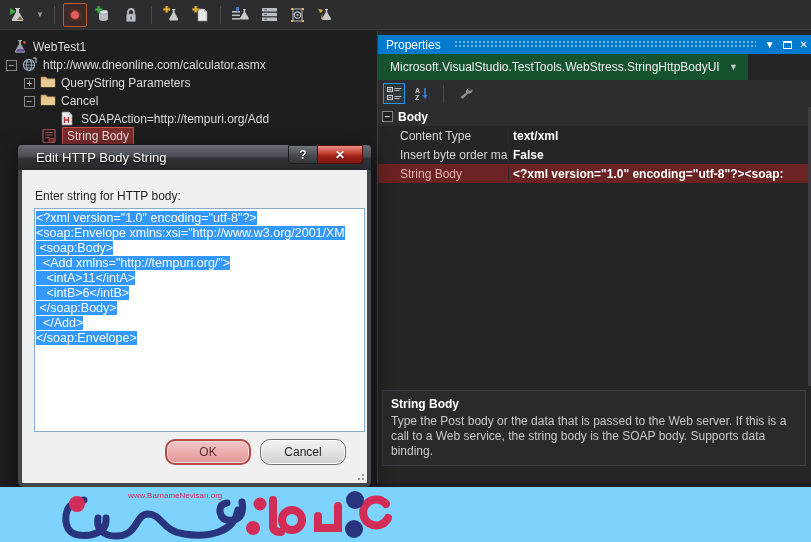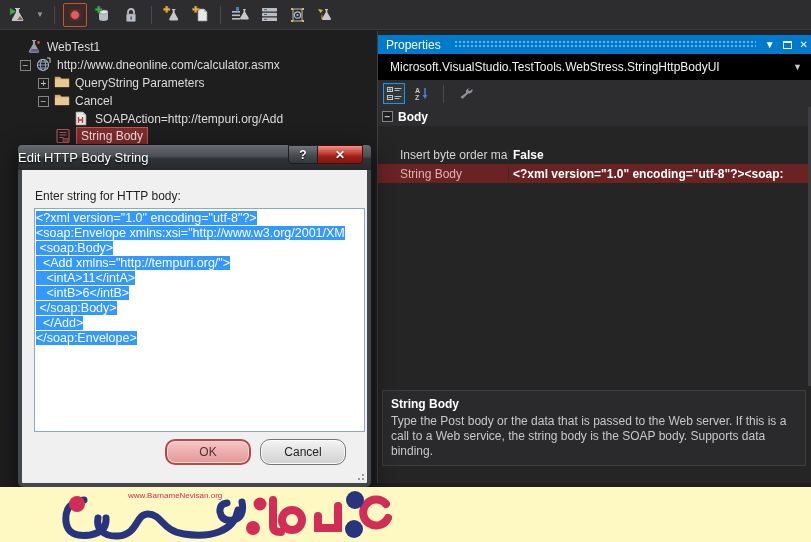--- a/index.html
+++ b/index.html
@@ -15,21 +15,21 @@
     background:#2d2d30; border-bottom:1px solid #3a3a3d;
     display:flex; align-items:center; padding-left:6px; gap:4px;
   }
   .tb-btn { width:24px; height:24px; display:flex; align-items:center; justify-content:center; border-radius:2px; }
   .tb-btn svg { display:block; }
   .tb-sep { width:1px; height:18px; background:#4a4a4e; margin:0 4px; }
   .tb-caret { color:#999; font-size:8px; width:12px; text-align:center; }
   .record-frame { border:1px solid #c05a2e; background:#3a2a28; }
   
   .tree { position:absolute; left:0; top:31px; width:377px; height:456px; background:#1e1e1e; }
-  .tree-row { position:absolute; left:14px; height:18px; display:flex; align-items:center; color:#dcdcdc; font-size:12px; white-space:nowrap; }
+  .tree-row { position:absolute; left:0; height:18px; display:flex; align-items:center; color:#dcdcdc; font-size:12px; white-space:nowrap; }
   .expander {
     width:11px; height:11px; border:1px solid #848484; background:#1e1e1e;
     color:#c8c8c8; font-size:10px; line-height:9px; text-align:center; margin-right:5px; flex:none;
   }
   .t-icon { width:16px; height:16px; margin-right:5px; flex:none; }
   .t-icon svg { display:block; }
   .sel-red { background:#7e2d2d; border:1px solid #c75050; padding:1px 4px; color:#f0e0e0; }
   
   .props { position:absolute; left:377px; top:31px; width:434px; height:452px; background:#252526; border-left:1px solid #3f3f46; }
   .props-title {
@@ -38,21 +38,21 @@
   }
   .props-title .dots {
     position:absolute; left:76px; right:56px; top:5px; bottom:5px;
     background-image:radial-gradient(#66b2e0 0.8px, transparent 0.9px);
     background-size:4px 4px;
   }
   .pt-btns { position:absolute; right:4px; top:0; height:19px; display:flex; align-items:center; gap:8px; color:#fff; }
   .pt-glyph { font-size:10px; cursor:default; }
   .pt-box { width:9px; height:8px; border:1px solid #fff; border-top-width:2px; }
   .obj-row {
-    position:absolute; left:0; top:23px; width:434px; height:26px; background:#000000;
+    position:absolute; left:0; top:23px; width:370px; height:26px; background:#14532d;
     color:#f1f1f1; font-size:12px; display:flex; align-items:center; padding:0 10px 0 12px;
   }
   .obj-row .obj-caret { margin-left:auto; color:#c8c8c8; font-size:9px; }
   .props-tb { position:absolute; left:0; top:49px; width:434px; height:27px; background:#2d2d30; display:flex; align-items:center; padding-left:5px; gap:6px; }
   .ptb-btn { width:22px; height:21px; display:flex; align-items:center; justify-content:center; }
   .ptb-sel { border:1px solid #1c97ea; background:#30383e; }
   .grid { position:absolute; left:0; top:76px; width:433px; height:279px; background:#252526; border-right:3px solid #3e3e42; }
   .g-row { position:absolute; left:0; width:430px; height:19px; display:flex; align-items:center; font-size:12px; }
   .g-cat { background:#2d2d30; color:#ffffff; font-weight:bold; }
   .g-cat .expander { margin-left:4px; }
@@ -69,21 +69,21 @@
   
   .dialog {
     position:absolute; left:18px; top:145px; width:353px; height:342px;
     background:#f0f0f0; border:4px solid #43474c; outline:1px solid #17181a;
     border-radius:5px; box-shadow:0 6px 22px rgba(0,0,0,0.65);
   }
   .dlg-title {
     position:absolute; left:-4px; top:-4px; width:353px; height:25px;
     background:linear-gradient(#686c72, #4b4e54 45%, #2f3236 55%, #26282c);
     border-radius:4px 4px 0 0; color:#ffffff; font-size:13px;
-    display:flex; align-items:center; padding-left:0;
+    display:flex; align-items:center; padding-left:18px;
     text-shadow:0 1px 2px #000;
   }
   .dlg-btns { position:absolute; right:8px; top:0; display:flex; }
   .dlg-help {
     width:30px; height:19px; background:linear-gradient(#71767c,#44474c 60%,#33363a);
     border:1px solid #1c1d20; border-radius:0 0 0 4px; color:#fff; font-size:12px; font-weight:bold;
     display:flex; align-items:center; justify-content:center; text-shadow:0 1px 1px #000;
   }
   .dlg-close {
     width:45px; height:19px; background:linear-gradient(#ec9086,#c43c30 45%,#9d221a 60%,#7f1812);
@@ -113,21 +113,21 @@
     background:linear-gradient(#f4f4f4, #e4e4e4 45%, #d0d0d0);
     border:1px solid #757575; color:#1e1e1e; box-shadow:inset 0 0 0 1px #fbfbfb;
   }
   .grip { position:absolute; right:2px; bottom:2px; width:10px; height:10px;
     background:
       radial-gradient(circle at 8px 8px, #9a9a9a 1px, transparent 1.4px),
       radial-gradient(circle at 8px 4px, #9a9a9a 1px, transparent 1.4px),
       radial-gradient(circle at 4px 8px, #9a9a9a 1px, transparent 1.4px);
   }
   
-  .footer { position:absolute; left:0; top:487px; width:811px; height:55px; background:#fef9c3; }
+  .footer { position:absolute; left:0; top:487px; width:811px; height:55px; background:#7dd3fc; }
   .logo { position:absolute; left:20px; top:1px; }
 </style>
 </head>
 <body>
 
 <div class="stage">
 
   <div class="toolbar">
     <div class="tb-btn">
       <svg width="18" height="16" viewBox="0 0 18 16">
@@ -318,20 +318,24 @@
         <svg width="15" height="13" viewBox="0 0 15 13">
           <path d="M12.5 1.5a3.4 3.4 0 0 0-4.4 4.2L2.5 10l2 2 5.6-5.6a3.4 3.4 0 0 0 4.2-4.4l-2 2-1.8-.5-.5-1.8z" fill="#8e9298"></path>
         </svg>
       </span>
     </div>
 
     <div class="grid">
       <div class="g-row g-cat" style="top:0;">
         <span class="expander">−</span>
         <span>Body</span>
+      </div>
+      <div class="g-row" style="top:19px;">
+        <span class="g-name">Content Type</span>
+        <span class="g-val">text/xml</span>
       </div>
       <div class="g-row" style="top:38px;">
         <span class="g-name">Insert byte order mark</span>
         <span class="g-val">False</span>
       </div>
       <div class="g-row g-selrow" style="top:57px;">
         <span class="g-name">String Body</span>
         <span class="g-val">&lt;?xml version="1.0" encoding="utf-8"?&gt;&lt;soap:</span>
       </div>
     </div>

